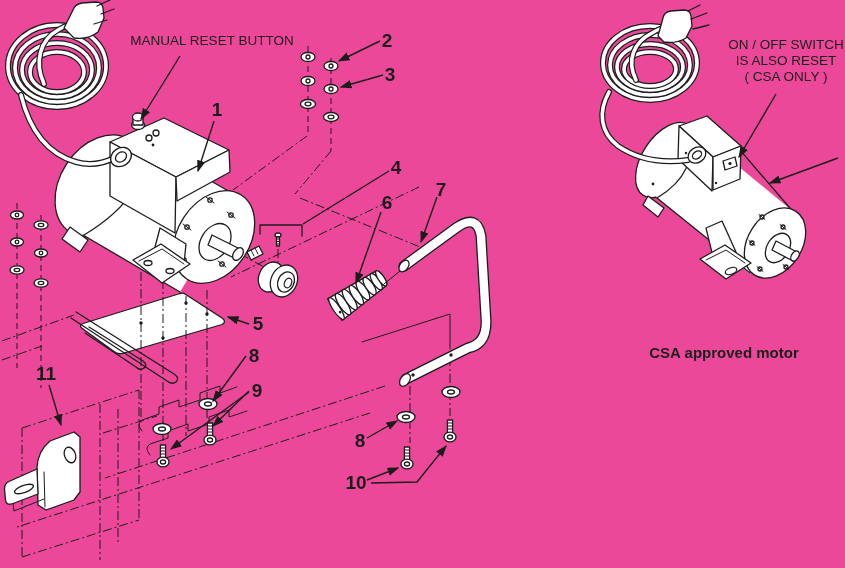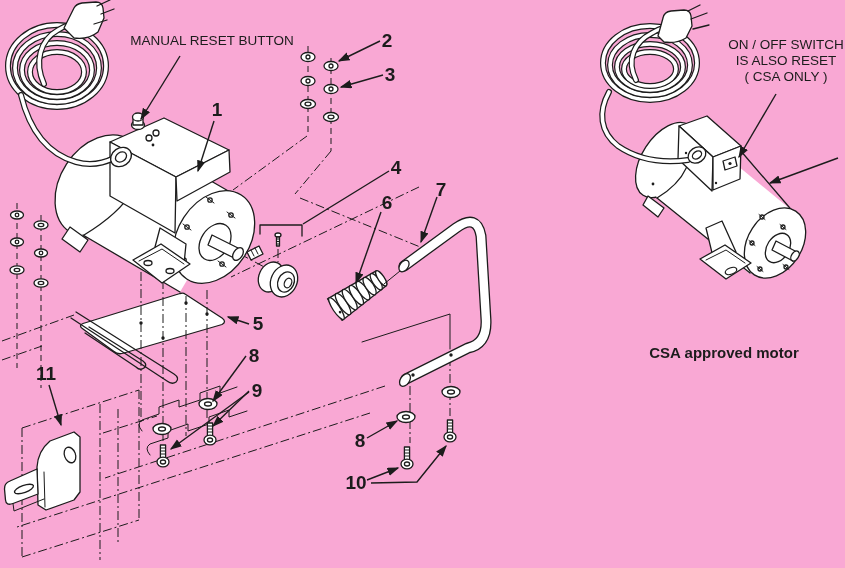--- a/index.html
+++ b/index.html
@@ -1,16 +1,16 @@
 <!DOCTYPE html>
 <html><head>
 <meta charset="utf-8">
 <style>
   html,body{margin:0;padding:0;background:#ffffff;}
-  .canvas{position:relative;width:845px;height:568px;background:#f9a8d4;overflow:hidden;
+  .canvas{position:relative;width:845px;height:568px;background:#ec4899;overflow:hidden;
           font-family:"Liberation Sans", sans-serif;}
   svg{display:block;}
   .ln{fill:none;stroke:#1c1c1c;stroke-width:1.3;stroke-linecap:round;stroke-linejoin:round;}
   .thin{stroke-width:1;}
   .fw{fill:#ffffff;stroke:#1c1c1c;stroke-width:1.3;stroke-linejoin:round;}
   .dot{fill:#1c1c1c;stroke:none;}
   .dd{fill:none;stroke:#1c1c1c;stroke-width:1;stroke-dasharray:9 3 2 3;}
   .dsh{fill:none;stroke:#1c1c1c;stroke-width:1;stroke-dasharray:6 4;}
   .cord-o{fill:none;stroke:#1c1c1c;stroke-width:6;stroke-linecap:round;}
   .cord-i{fill:none;stroke:#ffffff;stroke-width:3.6;stroke-linecap:round;}

